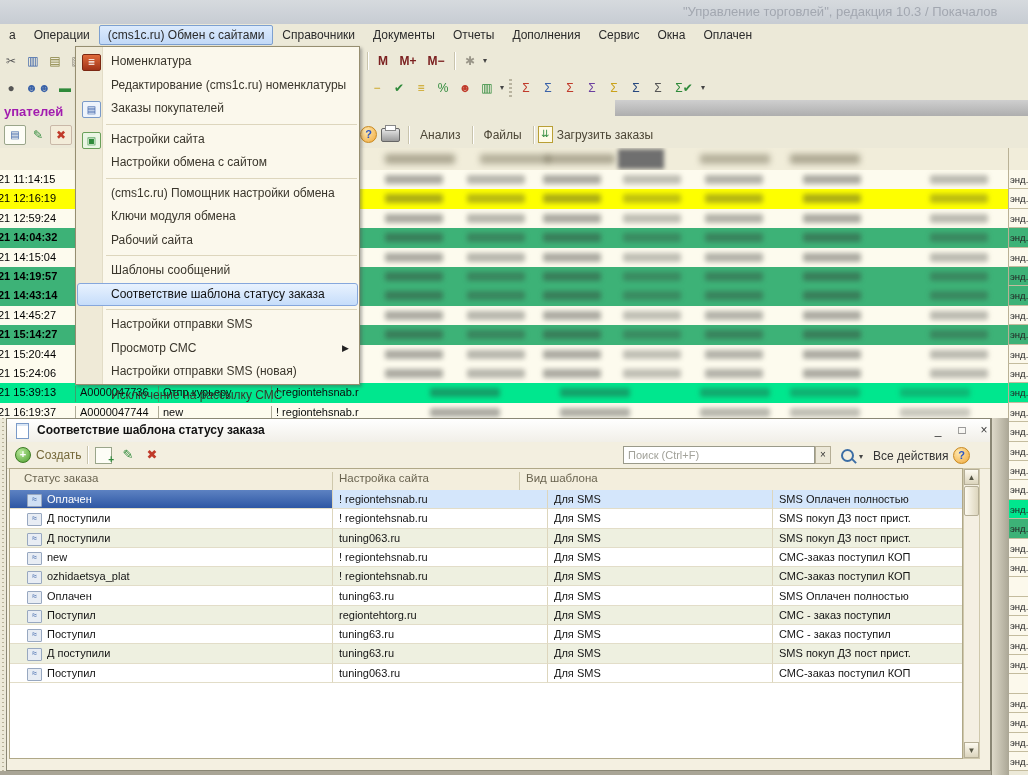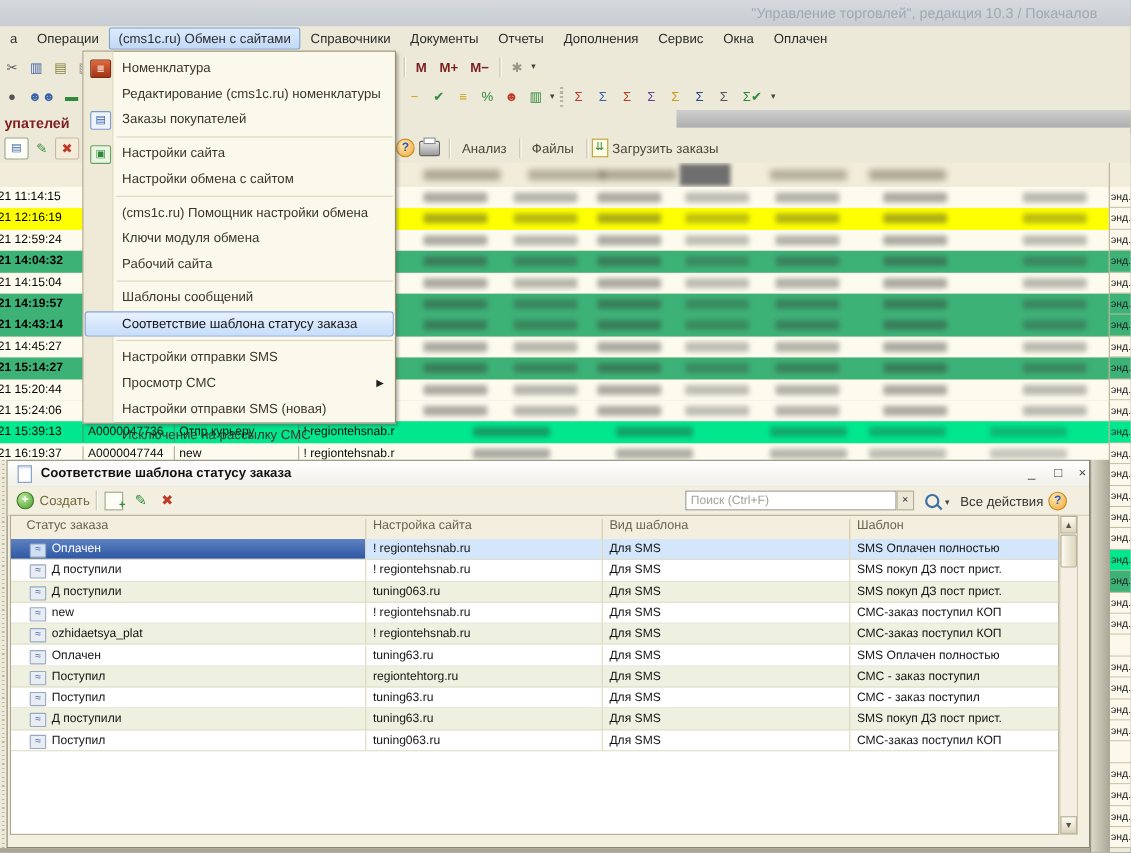--- a/index.html
+++ b/index.html
@@ -28,21 +28,21 @@
   .c-dark{color:#555;} .c-gray{color:#9a9689;} .c-blue{color:#3a62a8;} .c-dblue{color:#26477e;}
   .c-red{color:#c03a2a;} .c-green{color:#2f8a3a;} .c-gold{color:#caa21a;} .c-purple{color:#6b3fa0;}
   .c-maroon{color:#7b2020;font-weight:bold;font-size:12px;}
   .c-olive{color:#86803f;}
   .infocirc{background:radial-gradient(circle at 35% 30%,#ffe9b0,#f0a93c);border:1px solid #c8881f;
             border-radius:50%;width:16px;height:16px;line-height:16px;color:#2b56c4;font-weight:bold;font-style:italic;}
   .cal{background:#fff;border:1px solid #a33;color:#a33;font-size:9px;font-weight:bold;width:17px;height:15px;line-height:15px;}
   .graybandtr{position:absolute;left:615px;top:100px;width:413px;height:16px;
               background:linear-gradient(#cfcfcf,#aeaeae);}
   
-  .paneheader{position:absolute;left:4px;top:104px;font-size:13px;font-weight:bold;color:#7f1d1d;}
+  .paneheader{position:absolute;left:4px;top:104px;font-size:13px;font-weight:bold;color:#a21caf;}
   .ordtbar{position:absolute;left:0;top:122px;width:1028px;height:25px;background:#ece9d8;
            display:flex;align-items:center;font-size:12px;color:#4c4636;}
   .ordbtns{position:absolute;left:360px;top:0;height:25px;display:flex;align-items:center;}
   .obtn{padding:3px 7px;white-space:nowrap;}
   .helpc{width:15px;height:15px;border-radius:50%;background:radial-gradient(circle at 35% 30%,#ffe9b0,#f0a93c);
          border:1px solid #c8881f;color:#2b56c4;font-weight:bold;text-align:center;line-height:15px;font-size:11px;display:inline-block;}
   .printer{display:inline-block;width:17px;height:12px;background:linear-gradient(#e8e8e8,#9a9a9a);
            border:1px solid #666;border-radius:2px;margin:0 4px;position:relative;}
   .printer::before{content:"";position:absolute;left:3px;top:-4px;width:9px;height:4px;background:#fff;border:1px solid #888;}
   .clipic{display:inline-block;width:13px;height:15px;background:#fffbe6;border:1px solid #b99f35;
@@ -115,21 +115,21 @@
   .mag::after{content:"";position:absolute;left:8px;top:9px;width:6px;height:2px;background:#3c6ea5;transform:rotate(45deg);}
   .allact{position:absolute;left:866px;top:7px;font-size:12px;color:#333;}
   .dhelp{position:absolute;left:946px;top:5px;}
   
   .dtable{position:absolute;left:2px;top:49px;width:954px;height:291px;background:#fff;border:1px solid #b0a888;box-sizing:border-box;}
   .dhead{position:absolute;left:0;top:0;width:100%;height:21px;background:#f3eedd;border-bottom:1px solid #cfc8ac;
          font-size:11.5px;color:#6a6450;}
   .hc{position:absolute;top:3px;white-space:nowrap;overflow:hidden;box-sizing:border-box;height:18px;}
   .hc1{left:0;width:322px;padding-left:14px;}
   .hc2{left:322px;width:215px;padding-left:6px;border-left:1px solid #cfc8ac;}
-  .hc3{left:537px;width:225px;padding-left:6px;border-left:1px solid #cfc8ac;}
+  .hc3{left:509px;width:225px;padding-left:6px;border-left:1px solid #cfc8ac;}
   .hc4{left:762px;width:190px;padding-left:6px;border-left:1px solid #cfc8ac;}
   .drow{position:absolute;left:0;width:952px;height:19.3px;font-size:11px;color:#141414;}
   .drow.alt{background:#eef0e0;}
   .drow.sel .dc1{background:linear-gradient(#5d82c2,#2e57a4);color:#fff;}
   .drow.sel .dc2,.drow.sel .dc3,.drow.sel .dc4{background:#d4e6fb;}
   .dc{position:absolute;top:0;height:19.3px;line-height:19.3px;white-space:nowrap;overflow:hidden;box-sizing:border-box;border-bottom:1px solid #e2ddc8;}
   .dc1{left:0;width:322px;padding-left:37px;}
   .dc2{left:322px;width:215px;padding-left:6px;border-left:1px solid #ddd6bd;}
   .dc3{left:537px;width:225px;padding-left:6px;border-left:1px solid #ddd6bd;}
   .dc4{left:762px;width:190px;padding-left:6px;border-left:1px solid #ddd6bd;}
@@ -407,21 +407,20 @@
         <span>Все действия</span> <span class="caret">▾</span>
       </span>
       <span class="helpc dhelp">?</span>
     </div>
 
     <div class="dtable">
       <div class="dhead">
         <div class="hc hc1">Статус заказа</div>
         <div class="hc hc2">Настройка сайта</div>
         <div class="hc hc3">Вид шаблона</div>
-        <div class="hc hc4">Шаблон</div>
       </div>
       <div class="drow sel" style="top:21px">
         <div class="dc dc1"><span class="ric">≈</span><span>Оплачен</span></div>
         <div class="dc dc2">! regiontehsnab.ru</div>
         <div class="dc dc3">Для SMS</div>
         <div class="dc dc4">SMS Оплачен полностью</div>
       </div>
       <div class="drow" style="top:40.3px">
         <div class="dc dc1"><span class="ric">≈</span><span>Д поступили</span></div>
         <div class="dc dc2">! regiontehsnab.ru</div>

